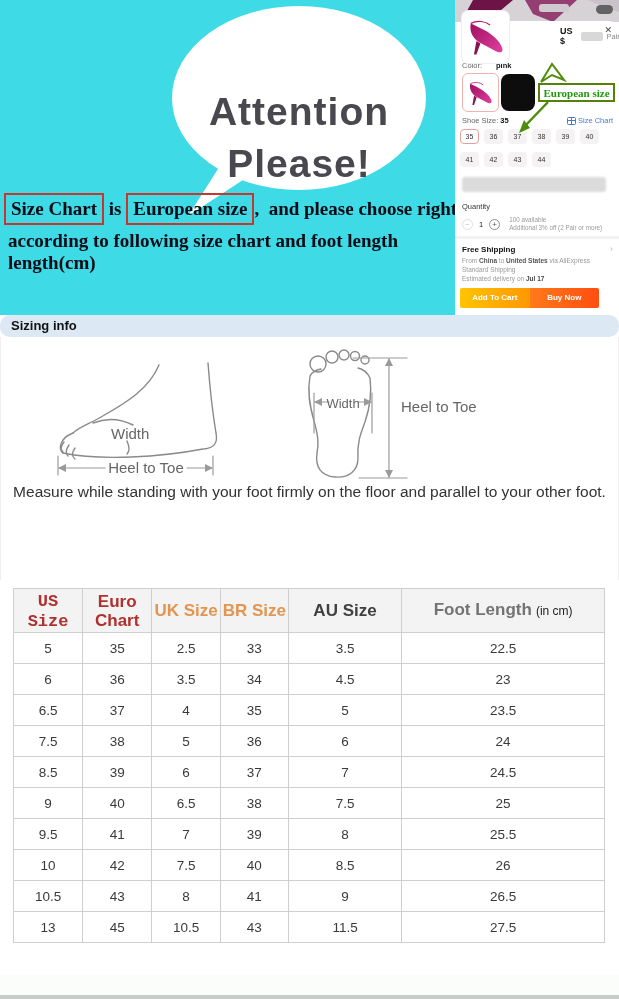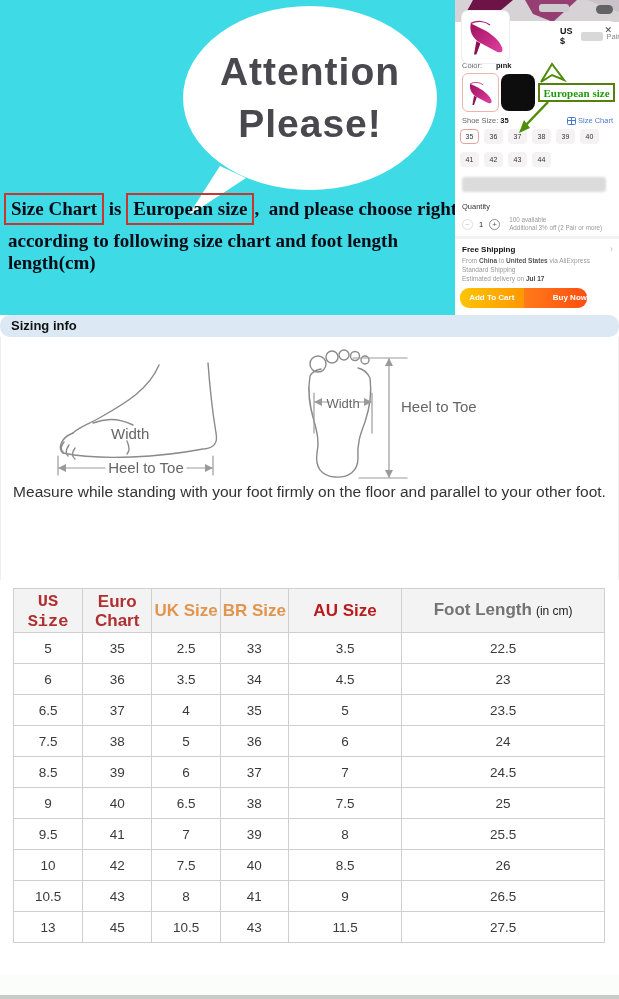--- a/index.html
+++ b/index.html
@@ -1,22 +1,22 @@
 <!DOCTYPE html>
 <html><head>
 <meta charset="utf-8">
 <style>
   * { margin:0; padding:0; box-sizing:border-box; }
   body { font-family:"Liberation Sans", sans-serif; background:#fff; }
   #page { position:relative; width:619px; height:999px; background:#fff; overflow:hidden; margin:0 auto; }
 
   
   .banner { position:absolute; left:0; top:0; width:619px; height:315px; background:#3EDAE6; }
-  .bubble { position:absolute; left:183px; top:6px; width:254px; height:184px; background:#fff; border-radius:50%;
-            display:flex; flex-direction:column; align-items:center; justify-content:center; }
+  .bubble { position:absolute; left:172px; top:6px; width:254px; height:184px; background:#fff; border-radius:50%;
+            display:flex; flex-direction:column; align-items:center; justify-content:flex-end; }
   .bubble-tail { position:absolute; left:188px; top:166px; width:58px; height:50px; background:#fff;
             clip-path:polygon(55% 0%, 100% 24%, 0% 100%); }
   .bubble-line { font-size:39px; font-weight:bold; color:#48484E; line-height:52px; letter-spacing:1px; }
   .notice { position:absolute; left:4px; top:193px; width:462px; color:#0B0B16;
             font-family:"Liberation Serif", serif; font-weight:bold; font-size:19px; }
   .notice-line1 { display:flex; align-items:center; white-space:pre; }
   .rbox { border:2px solid #C8362E; padding:3px 5px; display:inline-block; }
   .notice-line2 { margin-top:5px; padding-left:4px; }
 
   
@@ -55,25 +55,25 @@
   .plus  { border:1px solid #8f8f8f; color:#555; }
   .qty-value { font-size:7.5px; color:#222; margin:0 6px; }
   .stock-block { margin-left:9px; font-size:6.3px; color:#9a9a9a; line-height:8px; }
   .divider { position:absolute; left:0; top:236px; width:164px; height:3px; background:#F2F2F2; }
   .ship-title { position:absolute; left:7px; top:245px; font-size:8px; font-weight:bold; color:#111; }
   .ship-chevron { position:absolute; right:6px; top:244px; font-size:9px; color:#bbb; }
   .ship-route { position:absolute; left:7px; top:257px; width:147px; font-size:6.5px; color:#999; line-height:8.5px; }
   .ship-route b { color:#555; }
   .delivery { position:absolute; left:7px; top:275px; font-size:6.5px; color:#999; }
   .delivery b { color:#444; }
-  .cta { position:absolute; left:5px; top:288px; width:127px; height:20px; display:flex; border-radius:9px; overflow:hidden; }
+  .cta { position:absolute; left:5px; top:288px; width:139px; height:20px; display:flex; border-radius:2px; overflow:hidden; }
   .cta-cart { flex:1; background:linear-gradient(90deg,#FFC400,#FF9800); color:#fff; font-size:8px; font-weight:bold;
               text-align:center; line-height:20px; cursor:pointer; }
   .cta-buy  { flex:1; background:linear-gradient(90deg,#FF7A1A,#FF4E10); color:#fff; font-size:8px; font-weight:bold;
-              text-align:right; line-height:20px; cursor:pointer; }
+              text-align:center; line-height:20px; cursor:pointer; }
 
   
   .sizing-header { position:absolute; left:0; top:315px; width:619px; height:22px; background:#DCE9F5;
                    font-size:13px; font-weight:bold; color:#111; line-height:22px; padding-left:11px;border-radius:10px; }
   .diagram-section { position:absolute; left:0; top:337px; width:619px; height:243px; background:#fff;
                      border-left:1px solid #f0eeee; border-right:1px solid #f0eeee; }
   .diagram-svg { position:absolute; left:0; top:8px; }
   .measure-note { position:absolute; left:0; top:146px; width:100%; text-align:center; font-size:15.5px; color:#333; }
   .dlabel { font-size:15px; fill:#666; font-family:"Liberation Sans", sans-serif; }
 
@@ -270,21 +270,21 @@
         <col style="width: 11.5%;">
         <col style="width: 19.2%;">
         <col style="width: 34.3%;">
       </colgroup>
     <thead>
         <tr>
           <th><span style="color: rgb(176, 48, 48); font-family: Liberation Mono, monospace;">US Size</span></th>
           <th><span style="color: rgb(176, 48, 48);">Euro Chart</span></th>
           <th><span style="color: rgb(226, 149, 78);">UK Size</span></th>
           <th><span style="color: rgb(226, 149, 78);">BR Size</span></th>
-          <th><span style="color: #b91c1c;">AU Size</span></th>
+          <th><span style="color: #404040;">AU Size</span></th>
           <th><span style="color: #737373;">Foot Length</span><span class="th-suffix">(in cm)</span></th>
         </tr>
       </thead>
     <tbody>
         <tr>
           <td>5</td>
           <td>35</td>
           <td>2.5</td>
           <td>33</td>
           <td>3.5</td>

